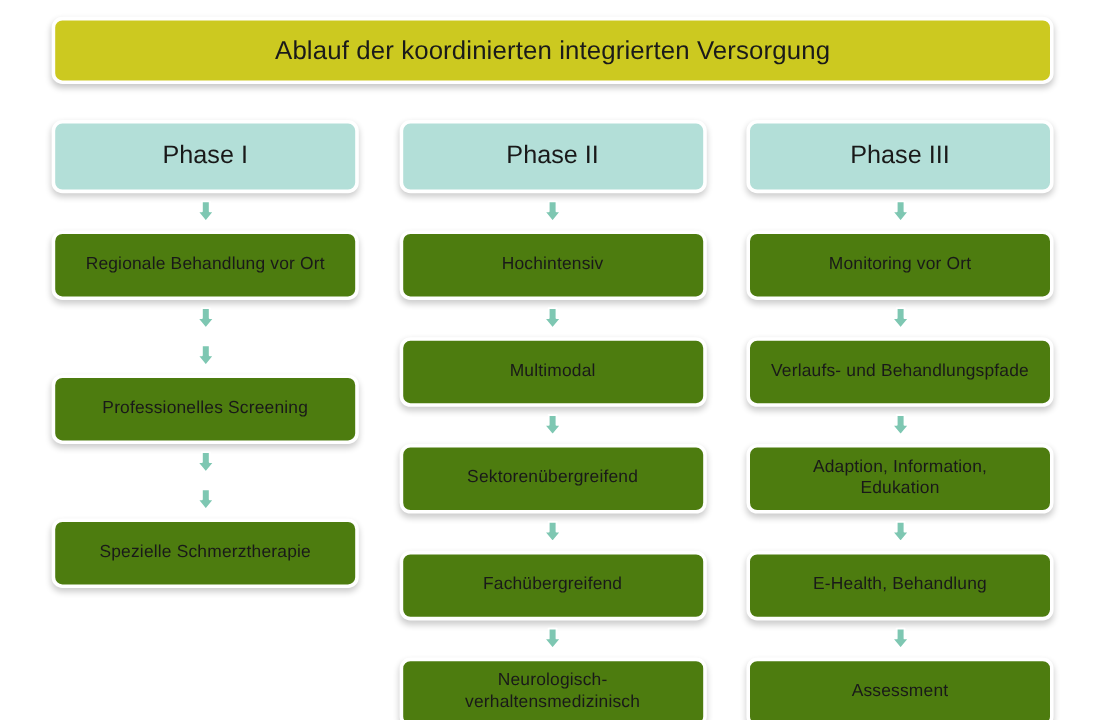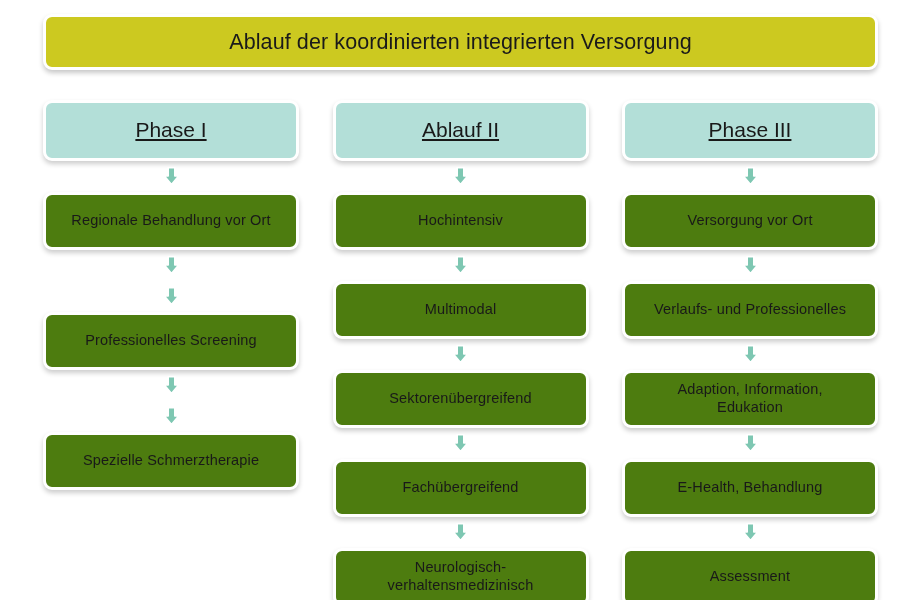--- a/index.html
+++ b/index.html
@@ -75,21 +75,20 @@
     align-items: center;
     justify-content: center;
     text-align: center;
     padding: 2px 10px;
     color: #191919;
   }
 
   .node.phase-head {
     height: 61px;
     background: #b3dfd8;
-    text-decoration: underline;
   }
   .node.phase-head .node-text {
     font-size: 21px;
     font-weight: 400;
     line-height: 1.15;
   }
 
   .node.step {
     height: 58px;
     background: #4d7c0f;
@@ -172,21 +171,21 @@
         </svg>
       </div>
 
       <div class="node step">
         <span class="node-text">Spezielle Schmerztherapie</span>
       </div>
     </div>
 
     <div class="column">
       <div class="node phase-head">
-        <span class="node-text">Ablauf II</span>
+        <span class="node-text">Phase II</span>
       </div>
 
       <div class="connector">
         <svg width="17" height="19" viewBox="0 0 17 19" aria-hidden="true">
           <path d="M5.2 0.8 H11.8 V9.0 H15.6 L8.5 17.6 L1.4 9.0 H5.2 Z" fill="#7ec7b2" stroke="#ffffff" stroke-width="1.6" stroke-linejoin="round"></path>
         </svg>
       </div>
 
       <div class="node step">
         <span class="node-text">Hochintensiv</span>
@@ -238,31 +237,31 @@
         <span class="node-text">Phase III</span>
       </div>
 
       <div class="connector">
         <svg width="17" height="19" viewBox="0 0 17 19" aria-hidden="true">
           <path d="M5.2 0.8 H11.8 V9.0 H15.6 L8.5 17.6 L1.4 9.0 H5.2 Z" fill="#7ec7b2" stroke="#ffffff" stroke-width="1.6" stroke-linejoin="round"></path>
         </svg>
       </div>
 
       <div class="node step">
-        <span class="node-text">Versorgung vor Ort</span>
-      </div>
-
-      <div class="connector">
-        <svg width="17" height="19" viewBox="0 0 17 19" aria-hidden="true">
-          <path d="M5.2 0.8 H11.8 V9.0 H15.6 L8.5 17.6 L1.4 9.0 H5.2 Z" fill="#7ec7b2" stroke="#ffffff" stroke-width="1.6" stroke-linejoin="round"></path>
-        </svg>
-      </div>
-
-      <div class="node step">
-        <span class="node-text">Verlaufs- und Professionelles</span>
+        <span class="node-text">Monitoring vor Ort</span>
+      </div>
+
+      <div class="connector">
+        <svg width="17" height="19" viewBox="0 0 17 19" aria-hidden="true">
+          <path d="M5.2 0.8 H11.8 V9.0 H15.6 L8.5 17.6 L1.4 9.0 H5.2 Z" fill="#7ec7b2" stroke="#ffffff" stroke-width="1.6" stroke-linejoin="round"></path>
+        </svg>
+      </div>
+
+      <div class="node step">
+        <span class="node-text">Verlaufs- und Behandlungspfade</span>
       </div>
 
       <div class="connector">
         <svg width="17" height="19" viewBox="0 0 17 19" aria-hidden="true">
           <path d="M5.2 0.8 H11.8 V9.0 H15.6 L8.5 17.6 L1.4 9.0 H5.2 Z" fill="#7ec7b2" stroke="#ffffff" stroke-width="1.6" stroke-linejoin="round"></path>
         </svg>
       </div>
 
       <div class="node step">
         <span class="node-text">Adaption, Information,<br>Edukation</span>

